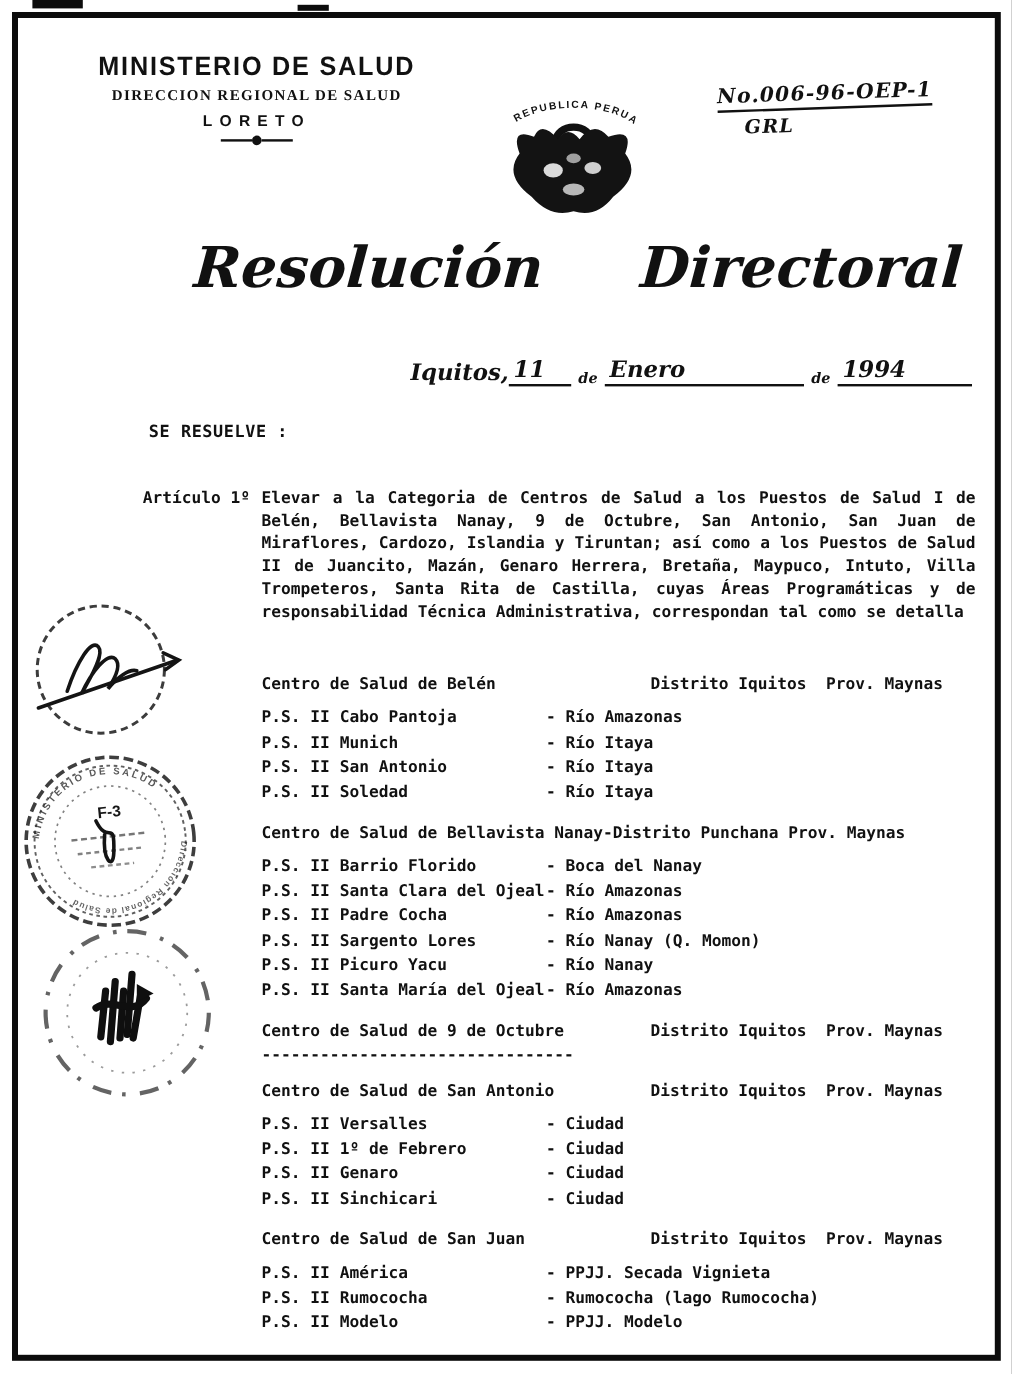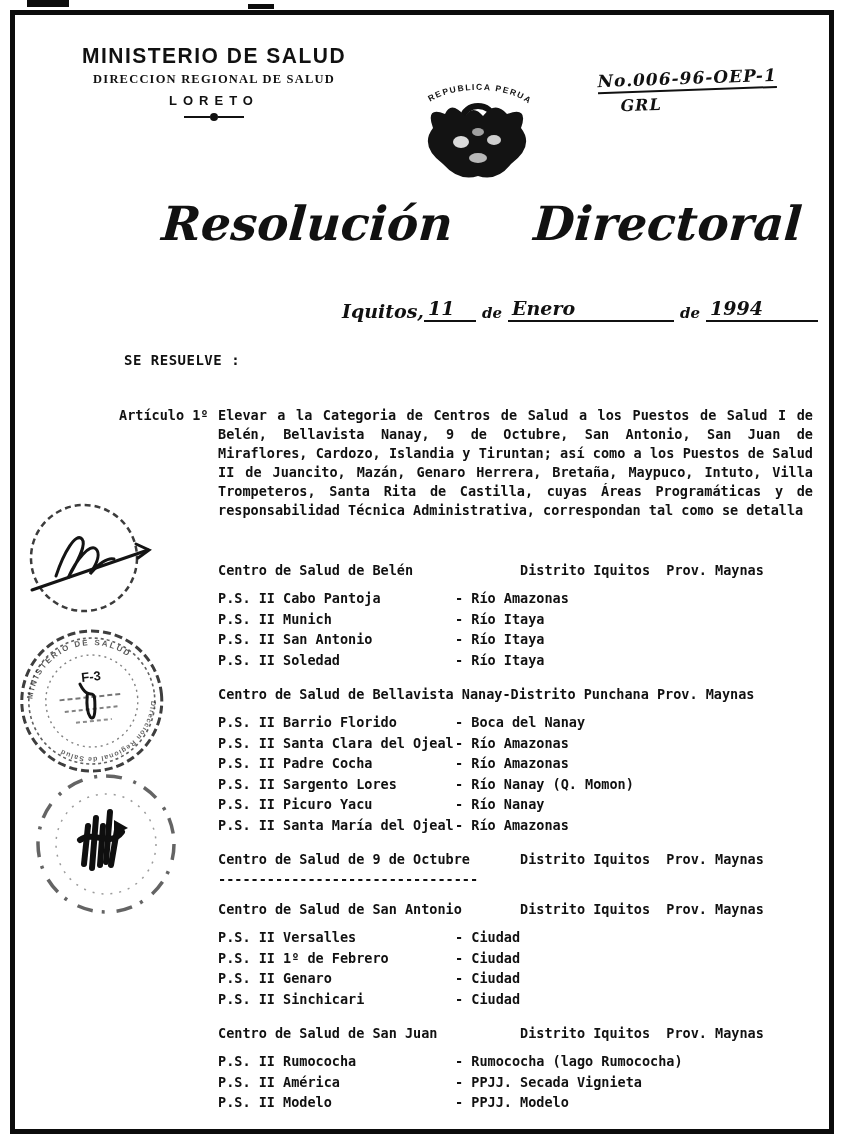--- a/index.html
+++ b/index.html
@@ -49,32 +49,32 @@
   
   .date-line {
     position:absolute; left:342px; top:297px; display:flex; align-items:flex-end;
     font-family:"DejaVu Serif", serif; font-style:italic; font-weight:700; font-size:19px;
     white-space:pre;
   }
   .date-line .u { display:inline-block; border-bottom:2.5px solid var(--ink); text-align:left; padding:0 4px 1px; }
   .date-line .day { min-width:52px; }
   .date-line .month { min-width:166px; }
   .date-line .year { min-width:112px; }
-  .date-line .de { margin:0 6px; font-size:15px; }
+  .date-line .de { margin:0 6px; font-size:12px; }
 
   
   .resolve { position:absolute; left:124px; top:352px; font-weight:700; font-size:14px; letter-spacing:0.5px; }
   .article { position:absolute; left:119px; top:406px; width:694px; display:flex; }
   .article-label { flex:none; width:99px; font-weight:700; font-size:13.5px; line-height:19px; }
   .article-text { font-weight:700; font-size:13.5px; line-height:19px; text-align:justify; }
 
   
   .sections { position:absolute; left:218px; top:560px; width:600px; font-size:13.5px; font-weight:700; }
   .section { margin-bottom:14px; }
-  .sec-header { display:flex; white-space:pre; line-height:20px; margin-bottom:8px; }
+  .sec-header { display:flex; white-space:pre; line-height:20px; margin-bottom:8px;gap:22px; }
   .sec-title { flex:none; min-width:302px; }
   .sec-dashes { line-height:12px; margin-top:-4px; letter-spacing:0; }
   .entry-row { display:flex; line-height:20.5px; white-space:pre; }
   .entry-name { flex:none; width:237px; }
 
   
   .stamp { position:absolute; }
   .stamp1 { left:22px; top:498px; }
   .stamp2 { left:16px; top:625px; transform:rotate(-6deg); }
   .stamp3 { left:30px; top:768px; }
@@ -197,22 +197,22 @@
         </div>
     </div>
 
     <div class="section">
       <div class="sec-header">
         <span class="sec-title">Centro de Salud de San Juan</span>
         <span class="sec-district">Distrito Iquitos  Prov. Maynas</span>
       </div>
 
       <div class="sec-rows">
+          <div class="entry-row"><span class="entry-name">P.S. II América</span><span class="entry-loc">- PPJJ. Secada Vignieta</span></div>
           <div class="entry-row"><span class="entry-name">P.S. II Rumococha</span><span class="entry-loc">- Rumococha (lago Rumococha)</span></div>
-          <div class="entry-row"><span class="entry-name">P.S. II América</span><span class="entry-loc">- PPJJ. Secada Vignieta</span></div>
           <div class="entry-row"><span class="entry-name">P.S. II Modelo</span><span class="entry-loc">- PPJJ. Modelo</span></div>
         </div>
     </div>
   </div>
 
   <div class="stamp stamp1">
     <svg width="150" height="125" viewBox="0 0 150 125">
       <circle cx="62" cy="60" r="53" fill="none" stroke="#1a1a1a" stroke-width="2.5" stroke-dasharray="6 4" opacity="0.85"></circle>
       <path d="M34,78 C42,54 54,34 60,41 C66,48 50,72 46,80 C54,62 68,45 74,51 C80,57 72,70 68,76 C76,66 86,59 92,61" fill="none" stroke="#141414" stroke-width="3" stroke-linecap="round"></path>
       <path d="M10,92 L126,52" fill="none" stroke="#141414" stroke-width="3" stroke-linecap="round"></path>

